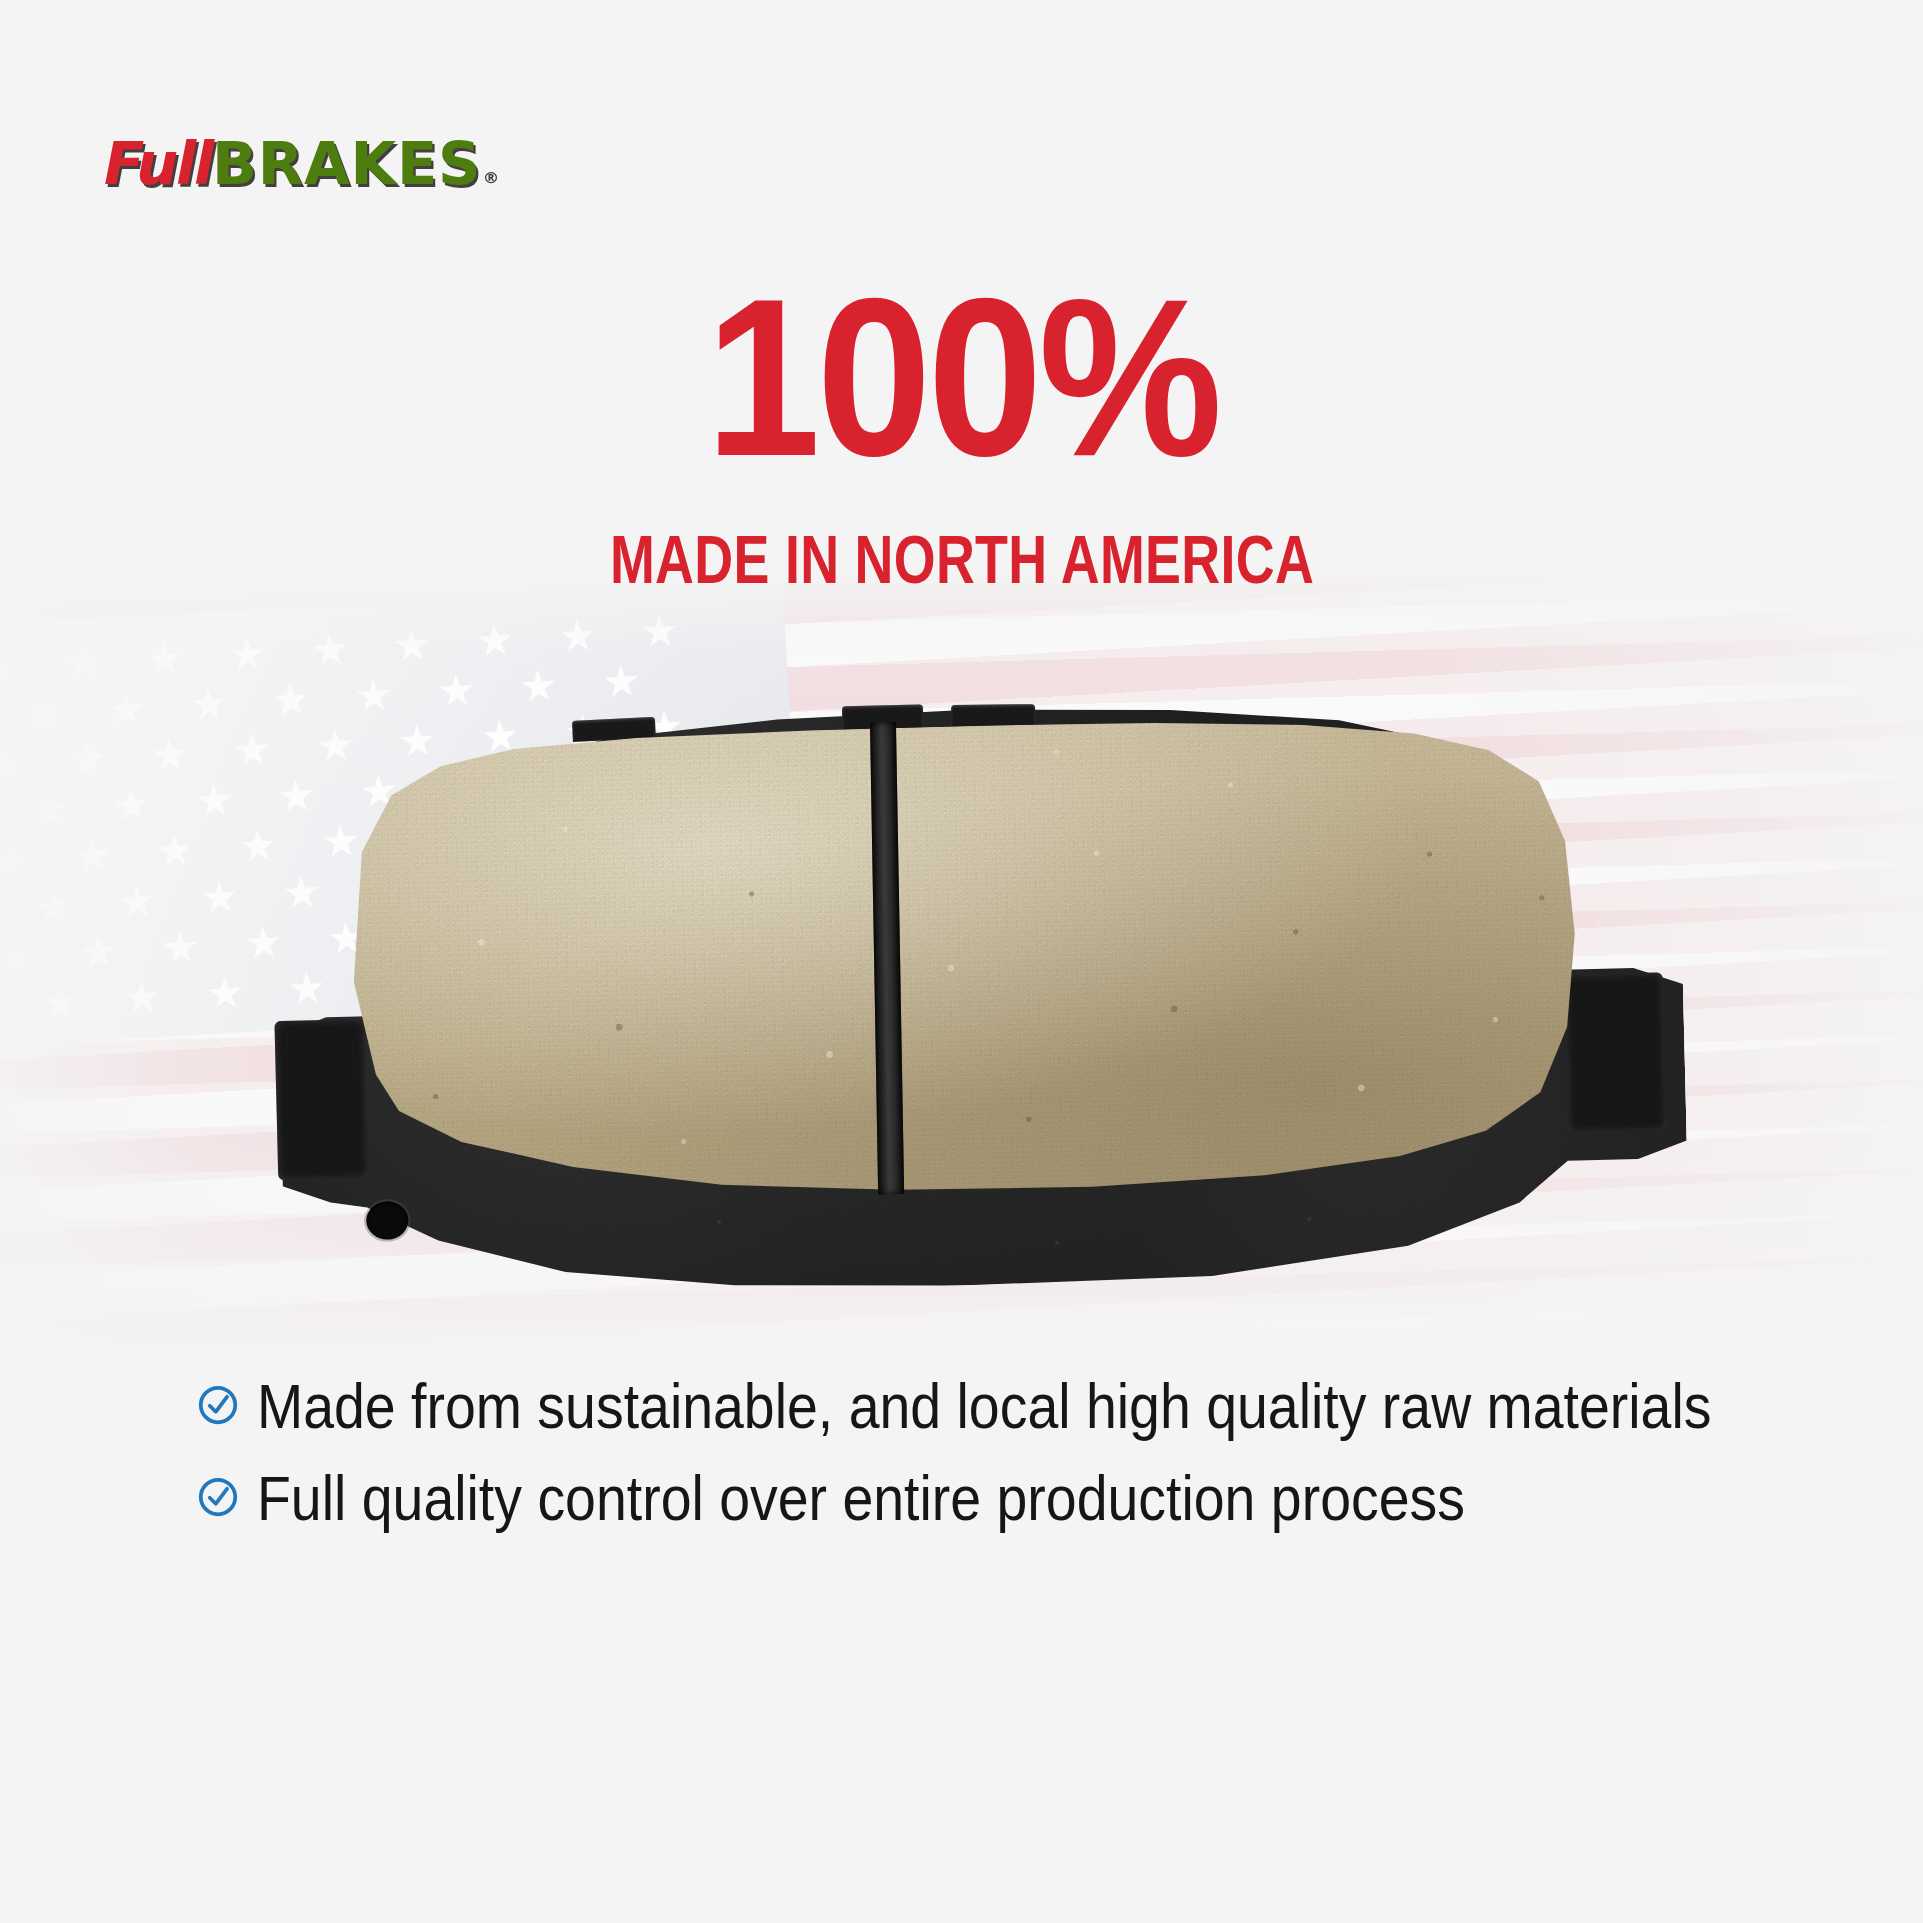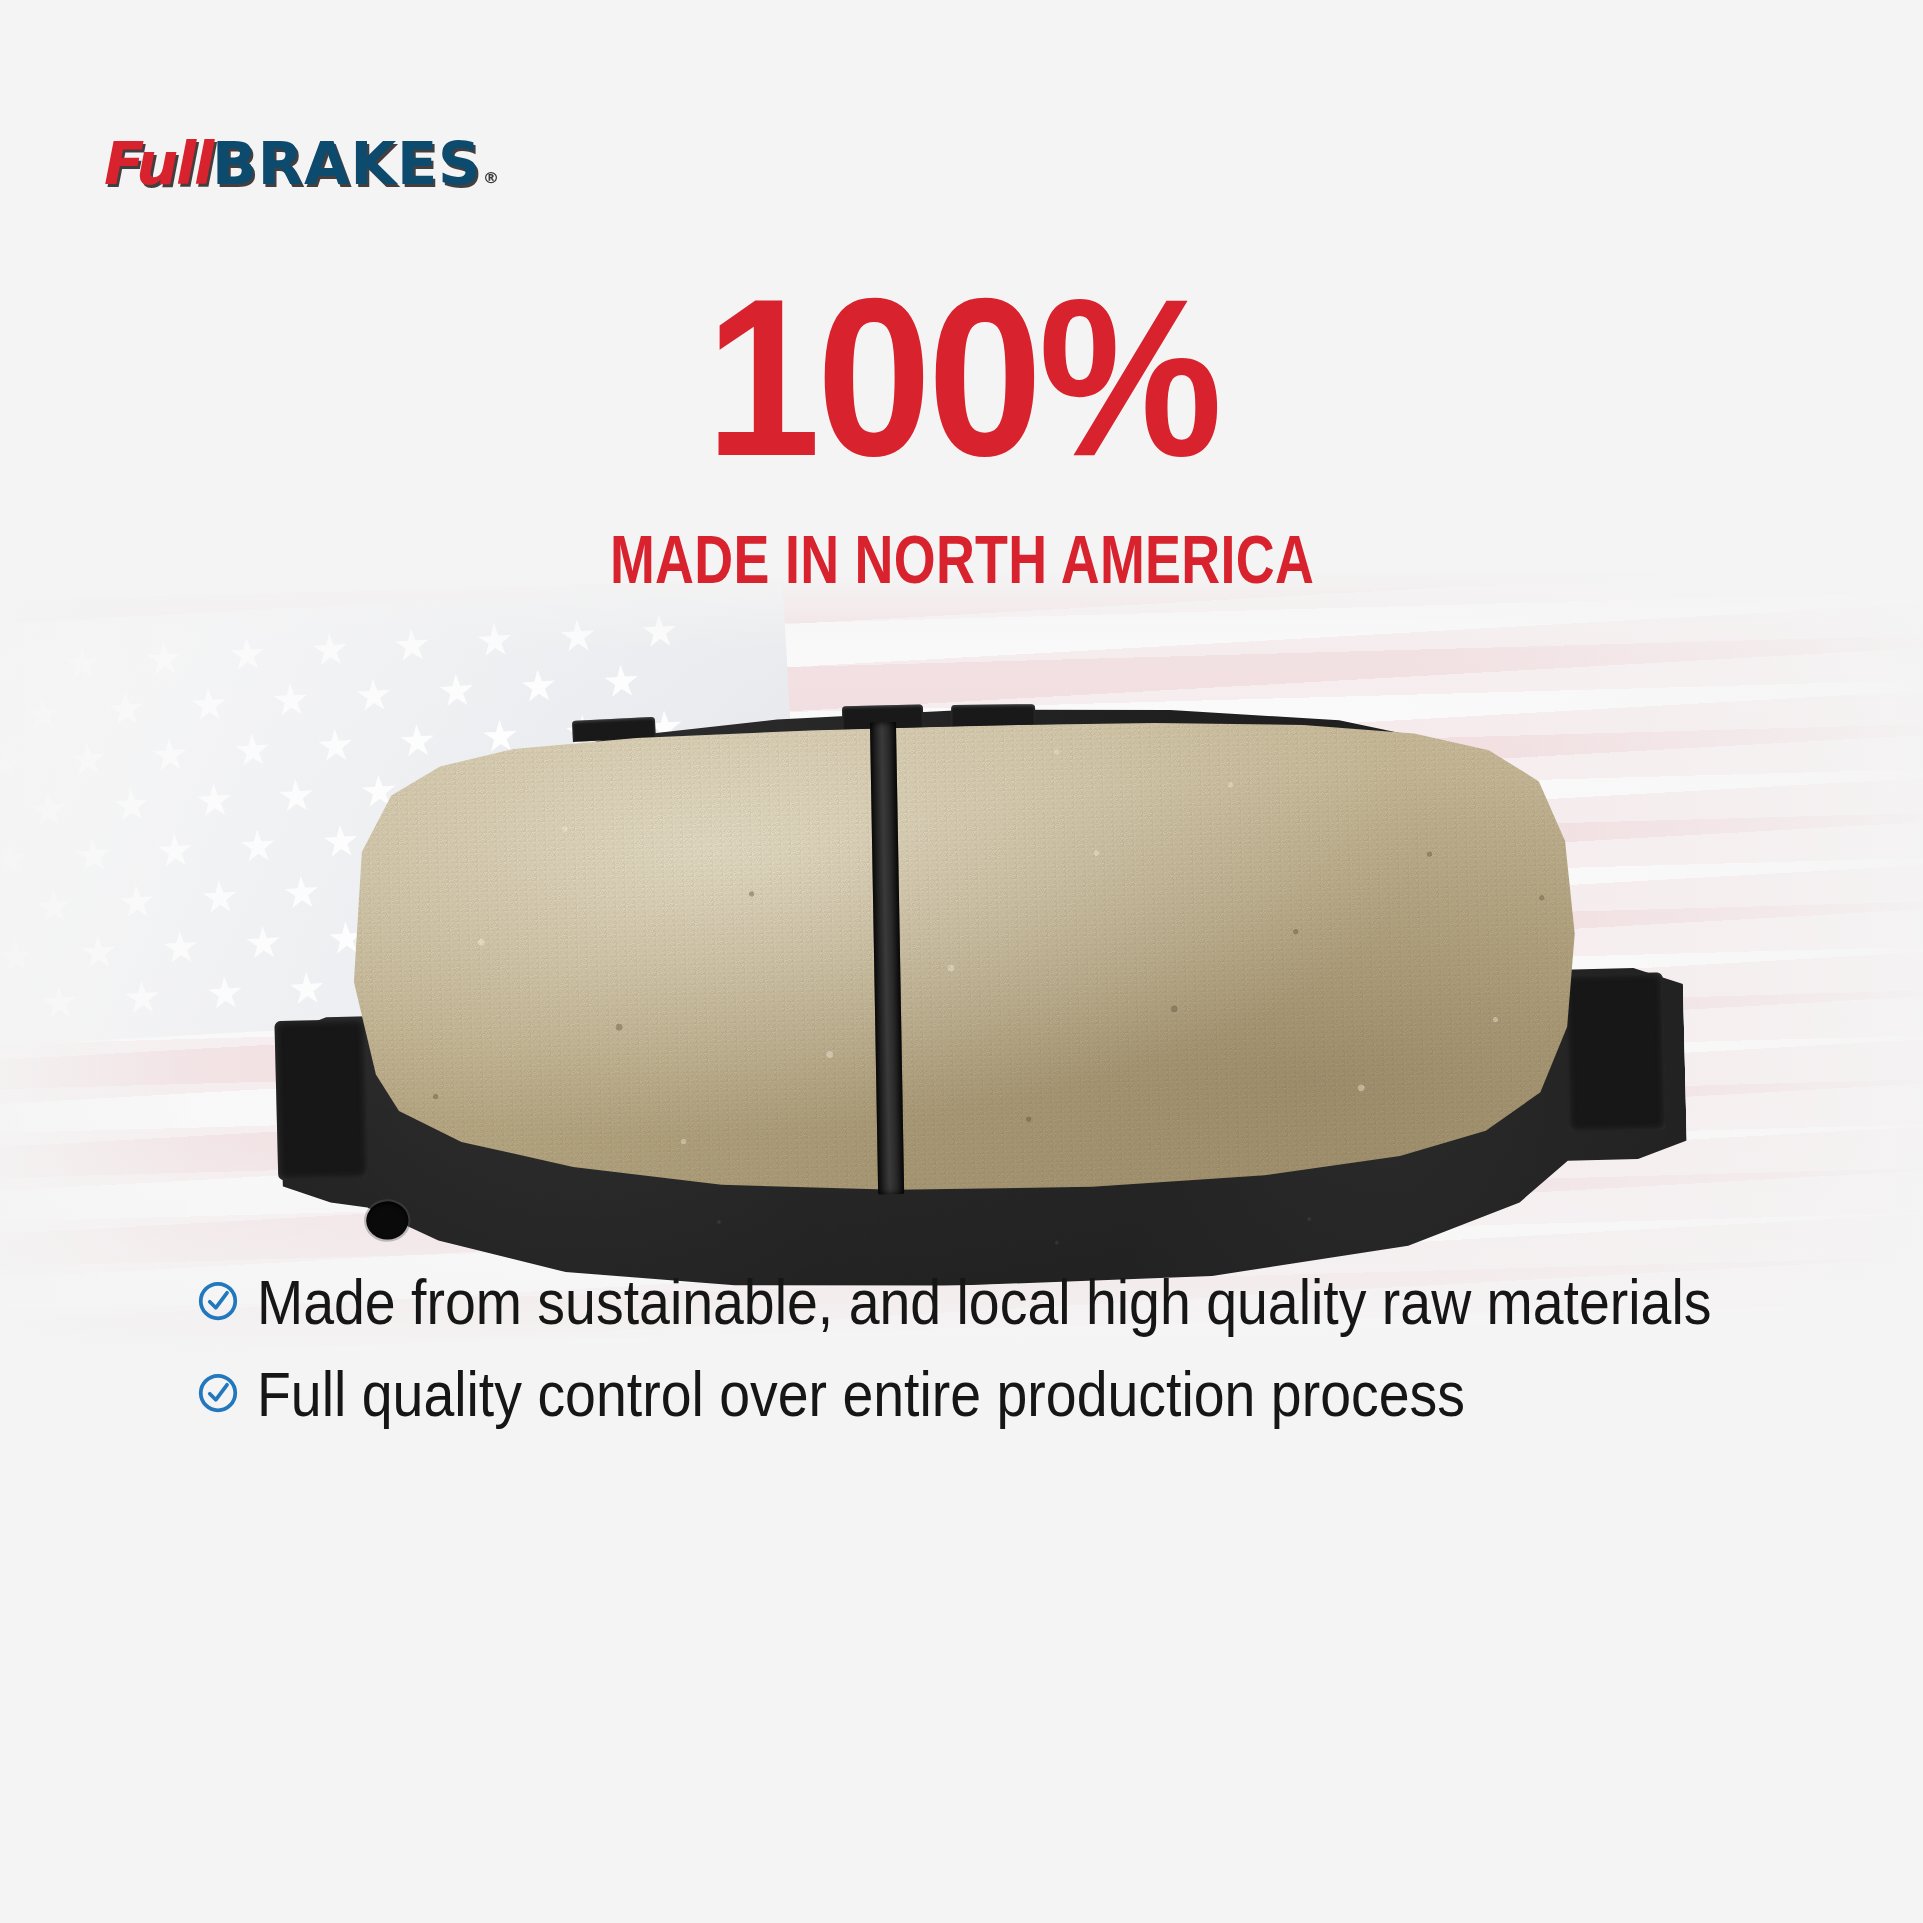--- a/index.html
+++ b/index.html
@@ -37,21 +37,21 @@
     letter-spacing: -1.5px;
   }
   .logo .ameri {
     color: #D8232F;
     font-style: italic;
     font-weight: 900;
     letter-spacing: -2.3px;
     text-shadow: 2.3px 3px 0 rgba(35,31,32,0.85);
   }
   .logo .brakes {
-    color: #0c4a6e;
+    color: #4d7c0f;
     font-weight: 900;
     letter-spacing: 0.8px;
     text-shadow: 2.3px 3px 0 rgba(35,31,32,0.85);
     margin-top: 16px;
   }
   .logo .reg {
     color: #3a3a3a;
     font-size: 16.5px;
     font-weight: bold;
     vertical-align: baseline;
@@ -296,21 +296,21 @@
     border-radius: 6px;
     box-shadow: inset 0 0 9px rgba(95,95,95,0.45);
   }
   .ear-left  { left: -4.5px;  top: 298px; width: 90px; height: 159px; }
   .ear-right { left: 1287px; top: 283px; width: 98px; height: 158px; }
 
   
   .bullets {
     position: absolute;
     left: 197px;
-    top: 1268px;
+    top: 1372px;
     width: 1578px;
   }
   .bullet {
     display: flex;
     align-items: flex-start;
     margin-bottom: 19.5px;
     height: 72px;
   }
   .check-icon {
     flex: 0 0 auto;

